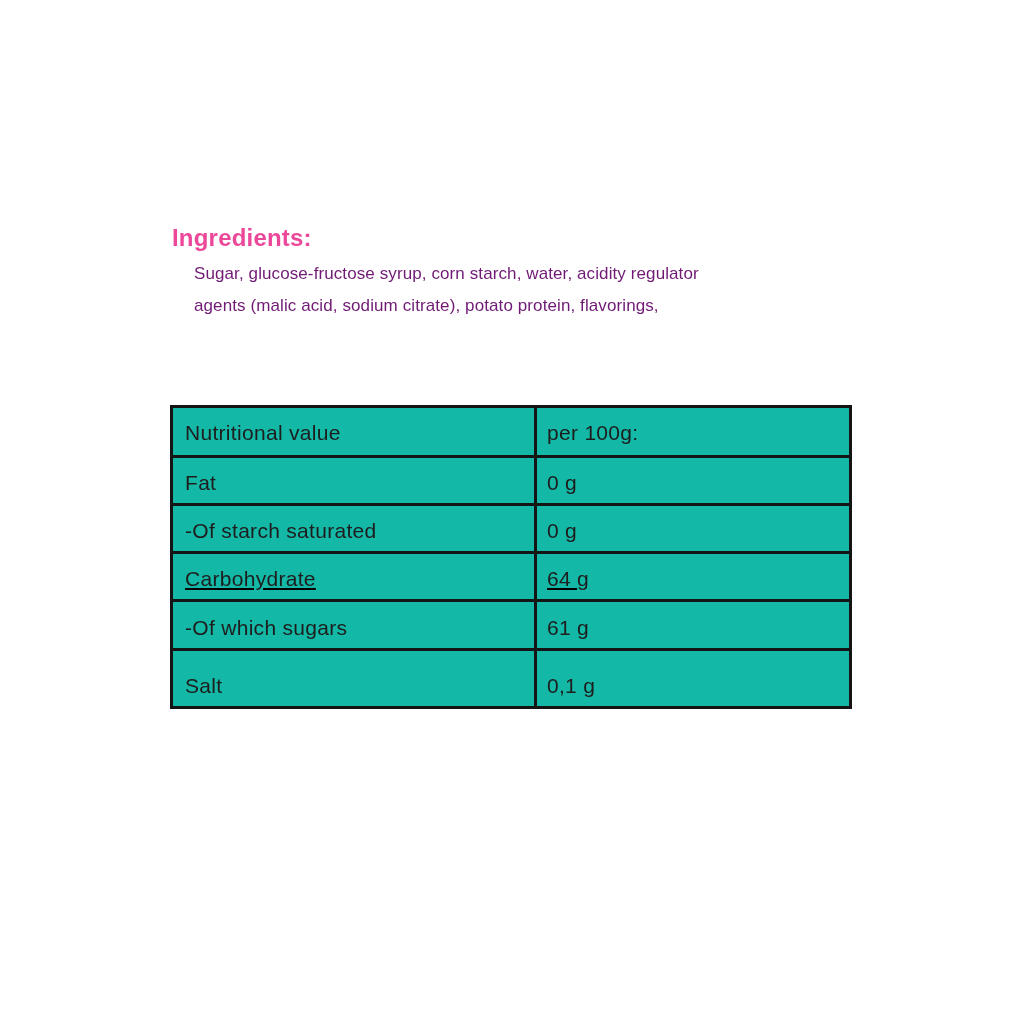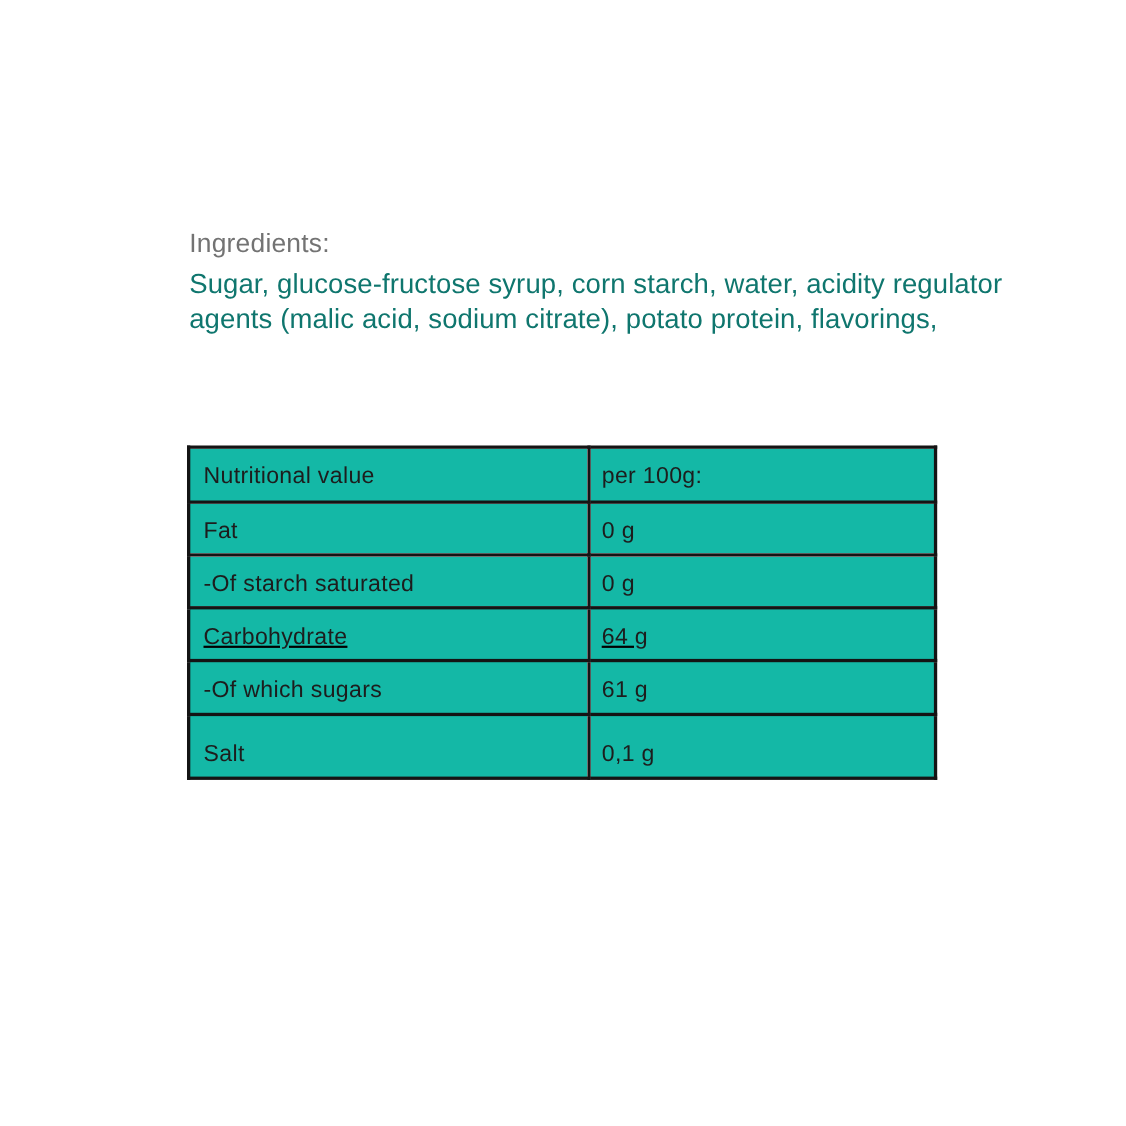--- a/index.html
+++ b/index.html
@@ -21,32 +21,33 @@
   }
 
   
   .ingredients {
     position: absolute;
     left: 172px;
     top: 207px;
   }
   .ingredients-heading {
     font-size: 24px;
-    font-weight: 400;
-    color: #737373;
+    font-weight: 700;
+    color: #ec4899;
     line-height: 30px;
-    margin: 0 0 5px 0;
+    margin: 16px 0 5px 0;
     letter-spacing: 0.2px;
   }
   .ingredients-line {
-    font-size: 25px;
-    color: #0f766e;
+    font-size: 17px;
+    color: #701a75;
     line-height: 32px;
     white-space: nowrap;
     letter-spacing: 0.1px;
+    margin-left: 22px;
   }
 
   
   .nutrition-table {
     position: absolute;
     left: 170px;
     top: 405px;
     border-collapse: collapse;
     table-layout: fixed;
   }

